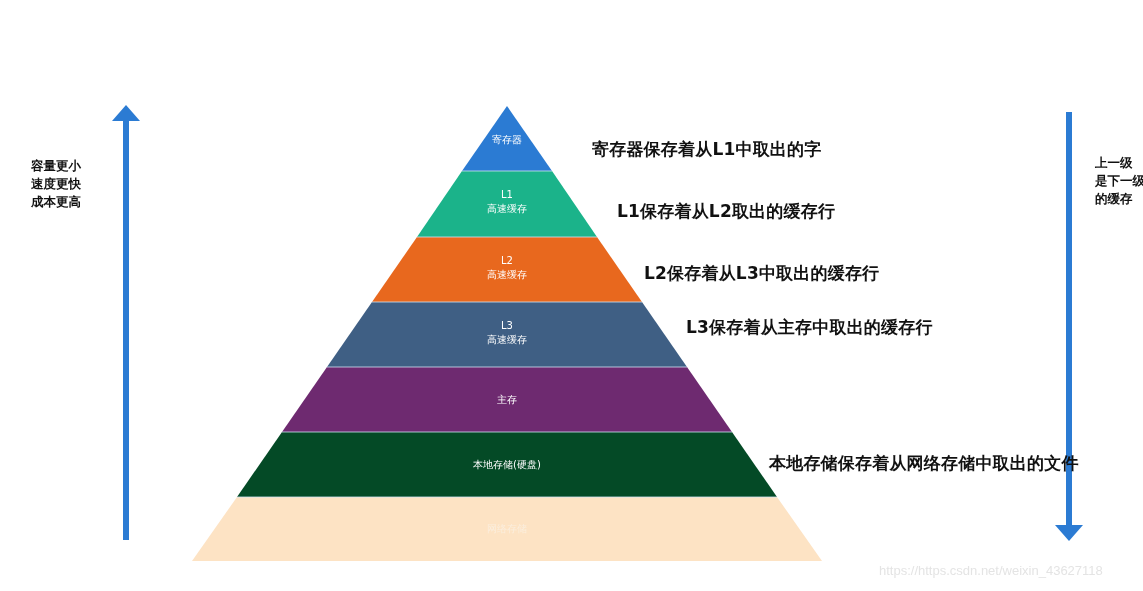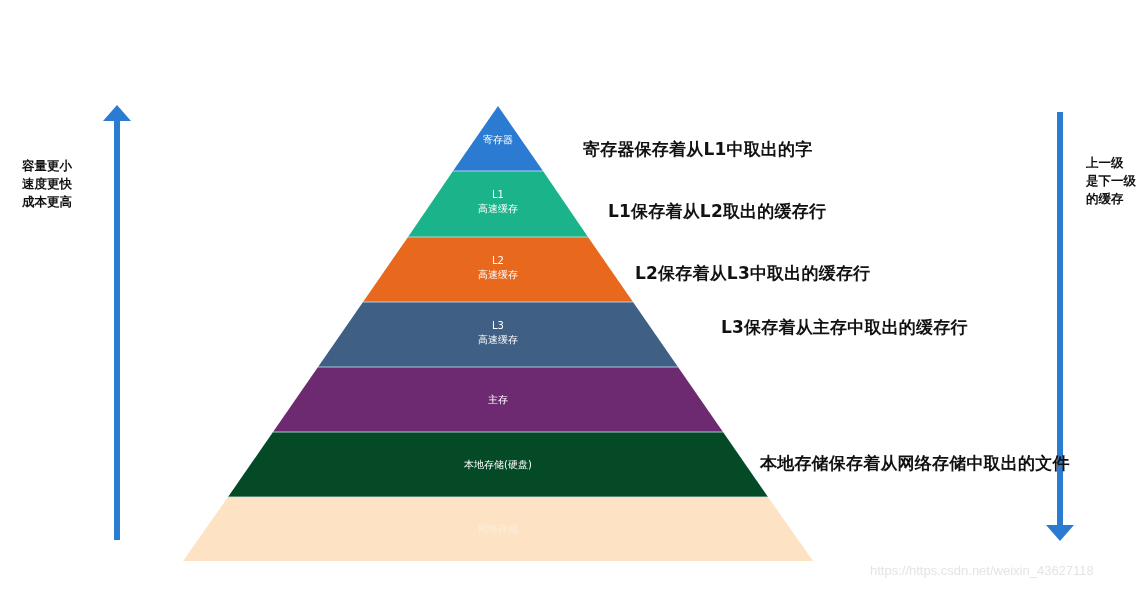--- a/index.html
+++ b/index.html
@@ -9,21 +9,21 @@
     }
     body {
       width: 1143px;
       height: 591px;
       position: relative;
       overflow: hidden;
       font-family: "DejaVu Sans", "Liberation Sans", sans-serif;
     }
     #diagram {
       position: absolute;
-      left: 7px;
+      left: 16px;
       top: 0;
       width: 1017px;
       height: 591px;
     }
     .layer-label {
       position: absolute;
       color: #ffffff;
       font-size: 10px;
       line-height: 14px;
       text-align: center;
@@ -115,21 +115,21 @@
   <div class="layer-label" style="left:491px;top:458px;">
     <div>本地存储(硬盘)</div>
   </div>
   <div class="layer-label faint" style="left:491px;top:522px;">
     <div>网络存储</div>
   </div>
 
   <div class="desc" style="left:576px;top:138px;">寄存器保存着从L1中取出的字</div>
   <div class="desc" style="left:601px;top:200px;">L1保存着从L2取出的缓存行</div>
   <div class="desc" style="left:628px;top:262px;">L2保存着从L3中取出的缓存行</div>
-  <div class="desc" style="left:670px;top:316px;margin-left:44px;">L3保存着从主存中取出的缓存行</div>
+  <div class="desc" style="left:670px;top:316px;">L3保存着从主存中取出的缓存行</div>
   <div class="desc" style="left:753px;top:452px;">本地存储保存着从网络存储中取出的文件</div>
 
   <div class="side-note" style="left:15px;top:157px;">
     <div>容量更小</div>
     <div>速度更快</div>
     <div>成本更高</div>
   </div>
 
   <div class="side-note" style="left:1079px;top:154px;">
     <div>上一级</div>

